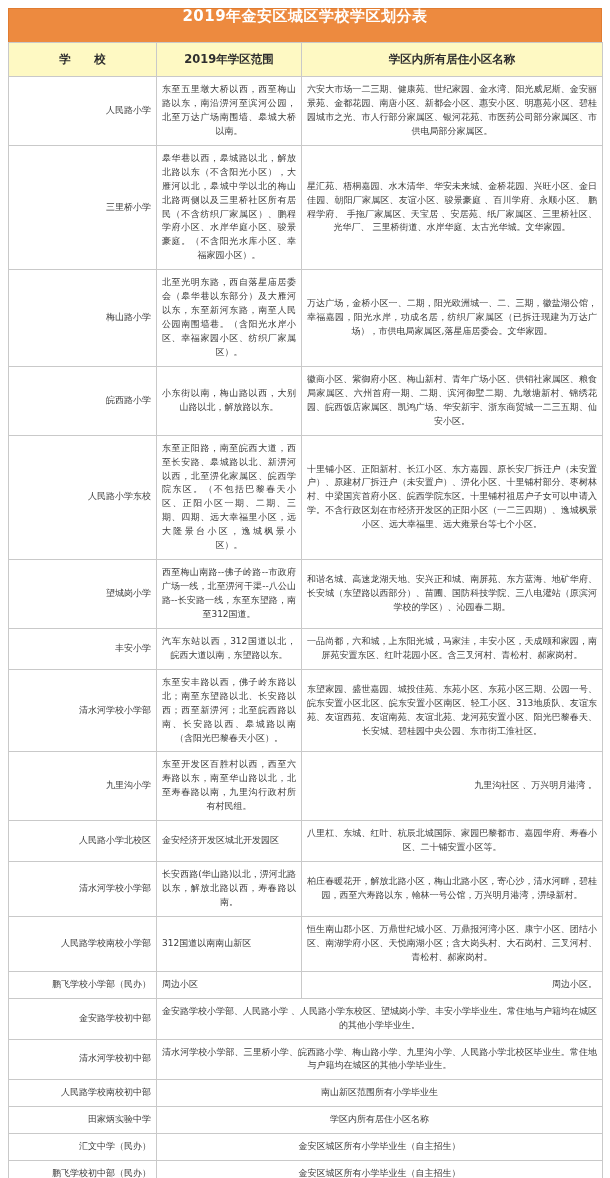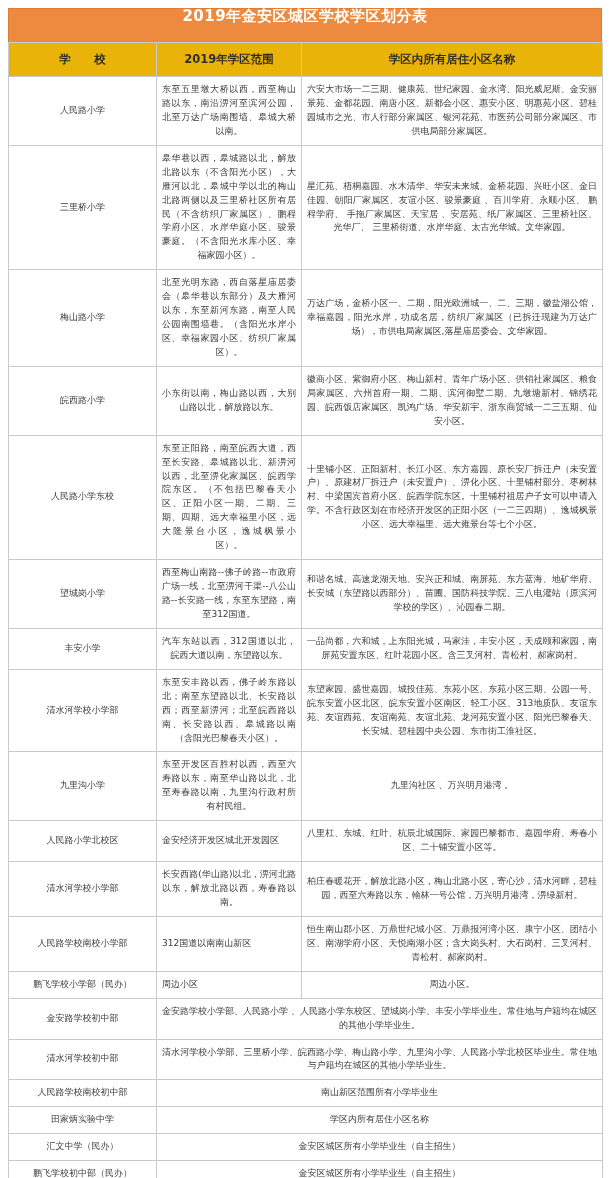--- a/index.html
+++ b/index.html
@@ -52,36 +52,36 @@
     line-height: 1.55;
     word-break: break-all;
   }
   table.district-table thead th {
     height: 34px;
     font-size: 11.5px;
     font-weight: bold;
     text-align: center;
     color: #2e2e2e;
     padding: 4px 23px;
-    background: #eab308;
+    background: #fef9c3;
   }
   th.h-school { letter-spacing: 6px; text-indent: 6px; }
 
   td.school-cell {
-    text-align: center;
+    text-align: right;
     font-size: 9.5px;
     color: #3b3b3b;
     line-height: 1.5;
     margin-top: 32px;
   }
   td.range-cell {
     color: #3b3b3b;
   }
   td.areas-cell {
-    text-align: center;
+    text-align: right;
     color: #3b3b3b;
   }
   td.range-cell.justify,
   td.areas-cell.justify {
     text-align: justify;
     text-align-last: center;
   }
   td.wide-cell {
     text-align: justify;
     text-align-last: center;

